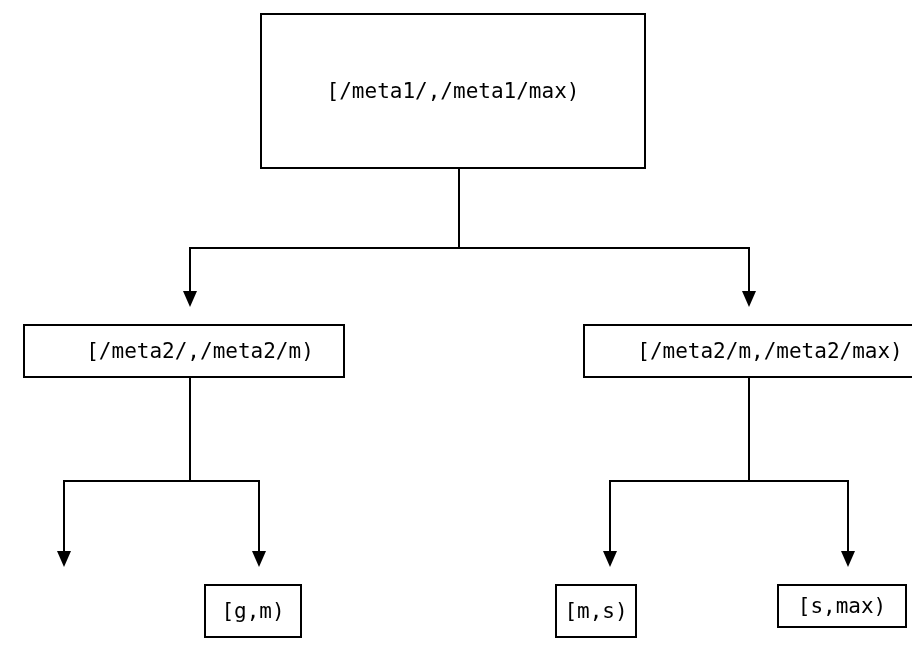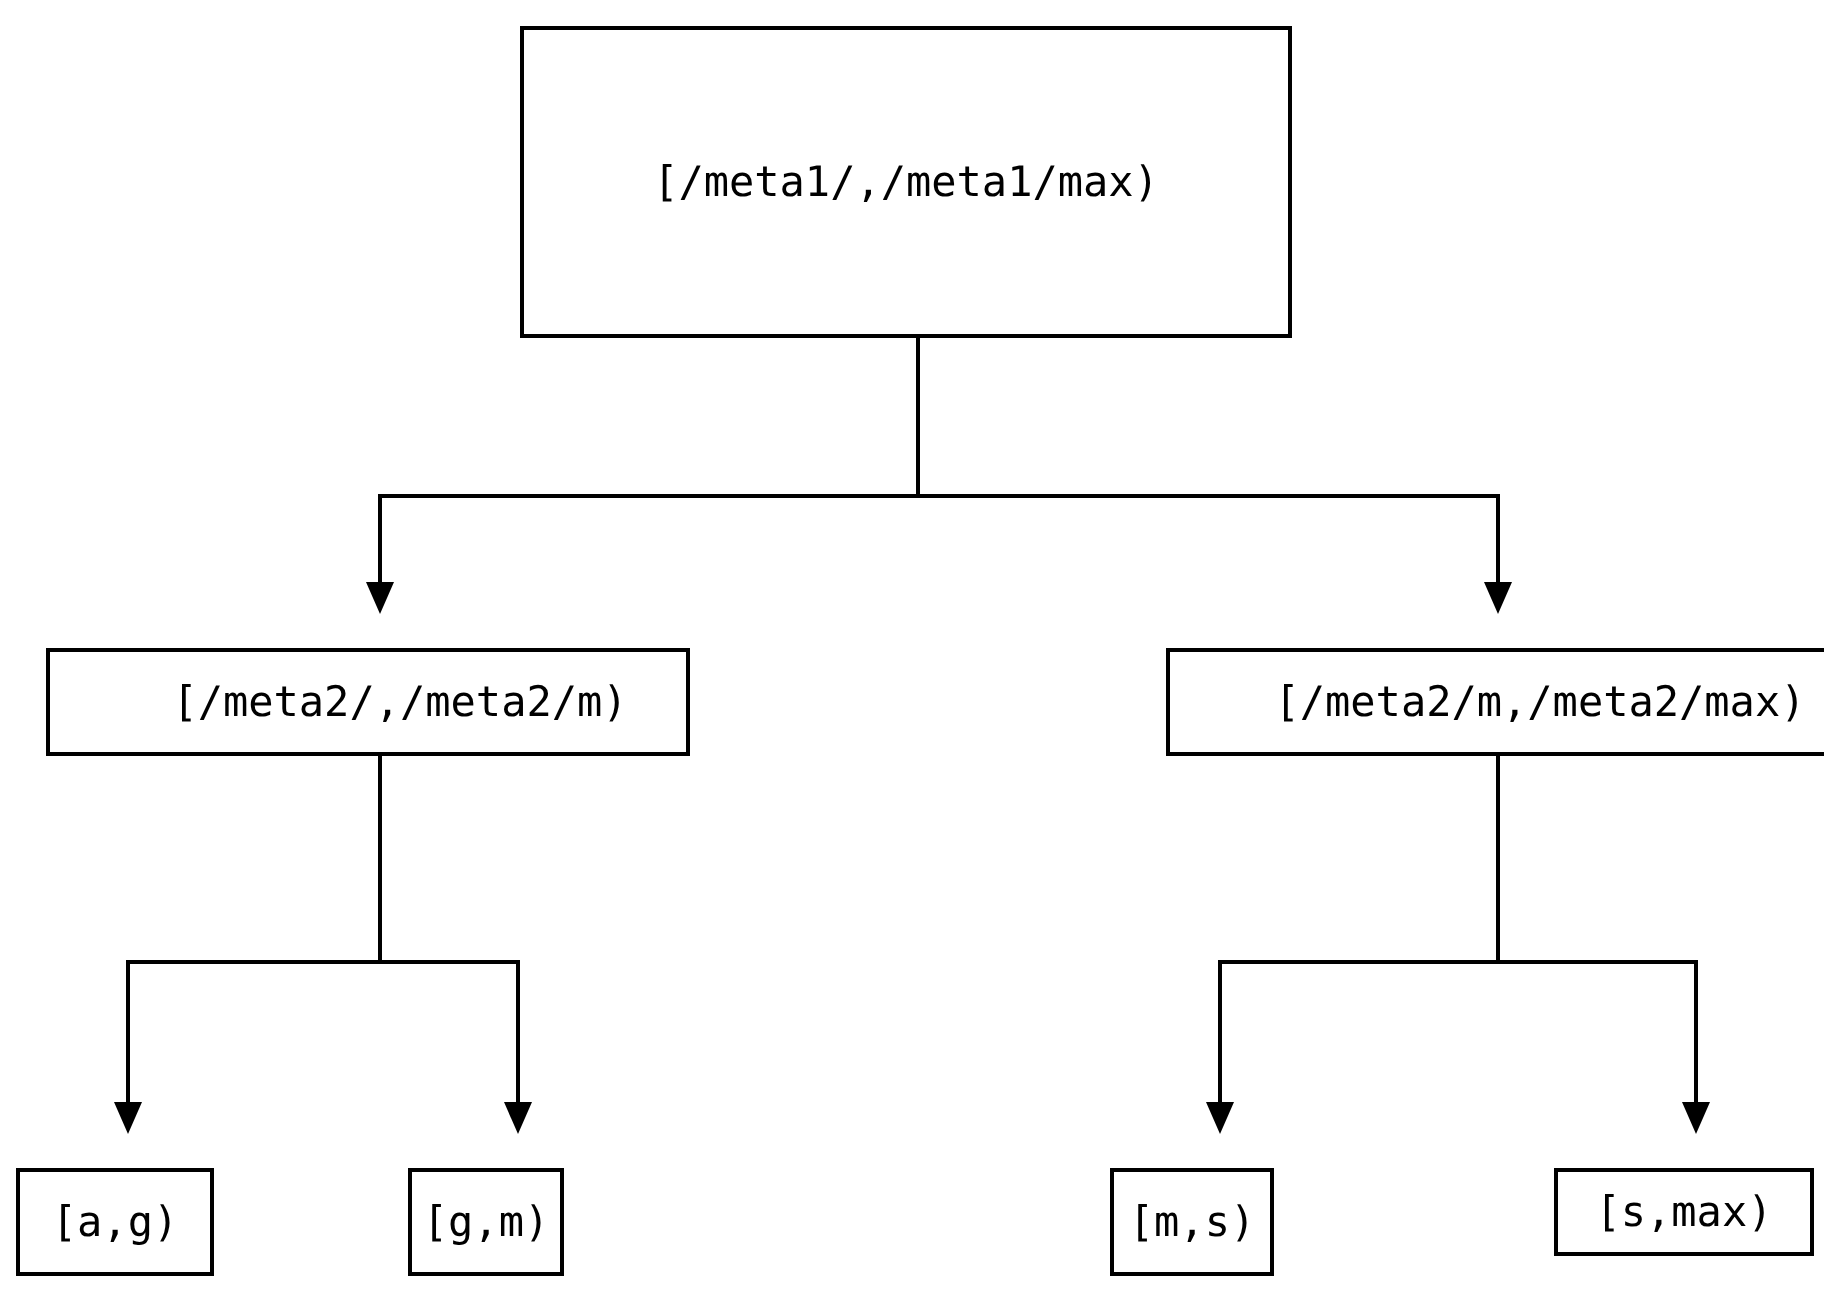--- a/index.html
+++ b/index.html
@@ -35,21 +35,21 @@
     font-size: 21px;
     line-height: 1;
     white-space: nowrap;
     letter-spacing: 0px;
   }
   
   .node-root       { left: 260px; top: 13px;  width: 386px; height: 156px; }
   .node-meta2-low  { left: 23px;  top: 324px; width: 322px; height: 54px; padding-left: 32px; }
   .node-meta2-high { left: 583px; top: 324px; width: 374px; height: 54px; }
   .node-leaf-ag    { left: 8px;   top: 584px; width: 99px;  height: 54px; }
-  .node-leaf-gm    { left: 204px; top: 584px; width: 78px;  height: 54px; }
+  .node-leaf-gm    { left: 204px; top: 584px; width: 98px;  height: 54px; }
   .node-leaf-ms    { left: 555px; top: 584px; width: 82px;  height: 54px; }
   .node-leaf-smax  { left: 777px; top: 584px; width: 130px; height: 44px; }
   line { stroke: #000000; stroke-width: 2px; }
   polygon { fill: #000000; stroke: none; }
 </style>
 </head>
 <body>
 
 <div class="canvas">
 
@@ -82,21 +82,20 @@
       <polygon points="841,551 855,551 848,567"></polygon>
     </g>
   </svg>
 
   <div class="node node-root">[/meta1/,/meta1/max)</div>
 
   <div class="node node-meta2-low">[/meta2/,/meta2/m)</div>
 
   <div class="node node-meta2-high">[/meta2/m,/meta2/max)</div>
 
-  <div class="node node-leaf-ag">[a,g)</div>
 
   <div class="node node-leaf-gm">[g,m)</div>
 
   <div class="node node-leaf-ms">[m,s)</div>
 
   <div class="node node-leaf-smax">[s,max)</div>
 
 </div>
 
 </body></html>

